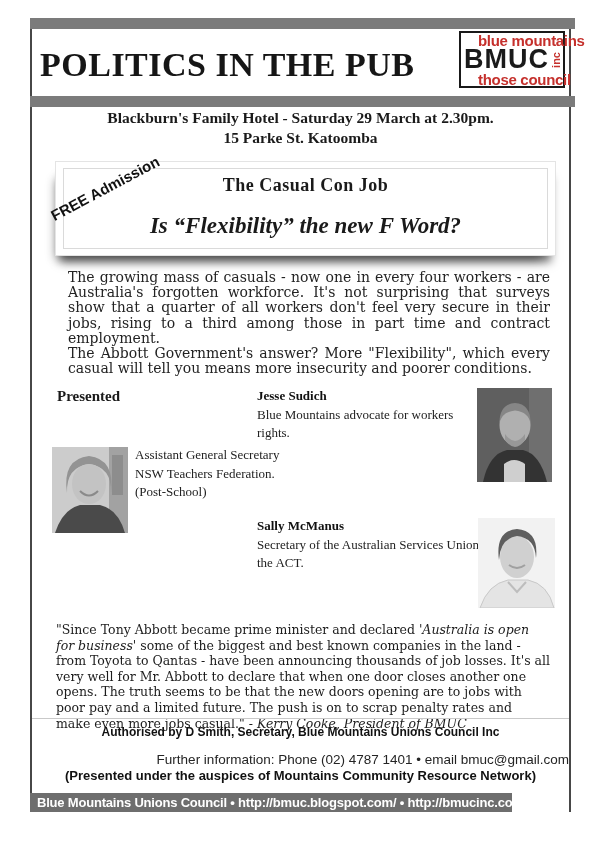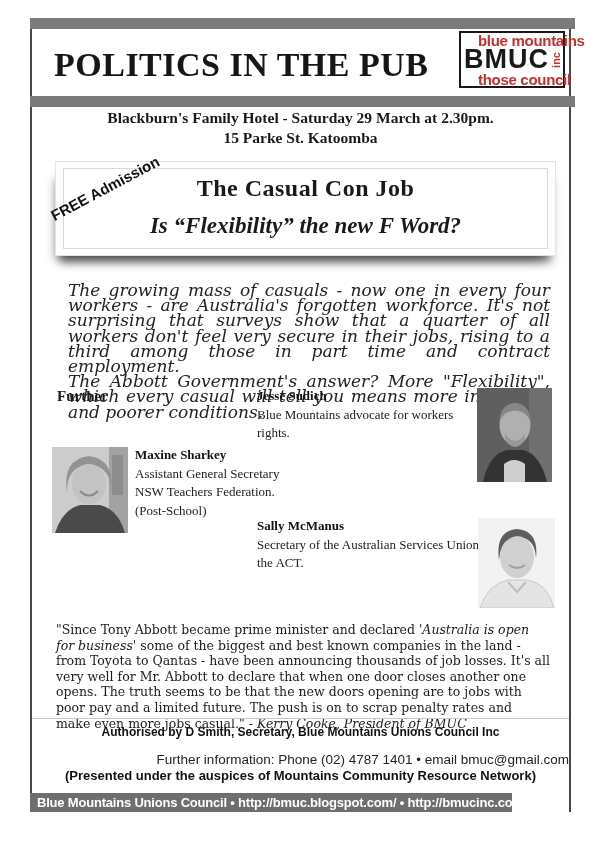--- a/index.html
+++ b/index.html
@@ -7,21 +7,21 @@
   .page { position:relative; width:600px; height:855px; background:#fff; overflow:hidden;
           font-family:"Liberation Serif", serif; color:#1a1a1a; }
   .flyer { position:absolute; left:30px; top:18px; width:541px; height:794px;
            border-left:2px solid #474747; border-right:2px solid #474747; background:#fff; }
 
   .bar { position:absolute; left:-2px; width:545px; background:#7b7b7b; }
   .bar-top { top:0; height:11px; }
   .bar-mid { top:78px; height:11px; }
 
   .header-title { position:absolute; left:8px; top:30px; font-weight:bold; font-size:34px;
-                  line-height:34px; letter-spacing:0.5px; color:#161616;margin-left:14px; }
+                  line-height:34px; letter-spacing:0.5px; color:#161616; }
 
   .logo { position:absolute; right:4px; top:13px; width:106px; height:57px; background:#fff;
           border:2px solid #191919; padding:0 3px; display:flex; flex-direction:column;
           justify-content:center; font-family:"Liberation Sans", sans-serif; }
   .logo-top, .logo-bottom { color:#c5302c; font-weight:bold; font-size:15px; line-height:13px;
           letter-spacing:-0.3px; white-space:nowrap;padding-left:14px; }
   .logo-mid { display:flex; align-items:center; height:26px; }
   .logo-acronym { color:#1a1a1a; font-weight:bold; font-size:27px; line-height:25px; letter-spacing:1px; }
   .logo-inc { color:#c5302c; font-weight:bold; font-size:11px; writing-mode:vertical-rl;
               transform:rotate(180deg); line-height:11px; margin-left:2px; }
@@ -31,26 +31,26 @@
   .event-line2 { top:111px; }
 
   .banner { position:absolute; left:23px; top:143px; width:501px; height:95px; background:#fff;
             border:1px solid #e4e4e4;
             box-shadow:0 11px 9px -5px rgba(0,0,0,0.55), -7px 11px 10px -8px rgba(0,0,0,0.4); }
   .banner-inner { position:absolute; left:7px; right:7px; top:6px; bottom:6px; border:1px solid #dadada; }
   .free-badge { position:absolute; left:-4px; top:46px; transform:rotate(-28deg);
                 transform-origin:left center; font-family:"Liberation Sans", sans-serif;
                 font-weight:bold; font-size:15px; white-space:nowrap; color:#111; }
   .banner-title { position:absolute; top:13px; width:100%; text-align:center; font-weight:bold;
-                  font-size:24px; letter-spacing:0.5px; }
+                  font-size:18px; letter-spacing:0.5px; }
   .banner-sub { position:absolute; top:51px; width:100%; text-align:center; font-weight:bold;
                 font-style:italic; font-size:23px; }
 
-  .intro { position:absolute; left:36px; top:265px; width:482px; font-family:"DejaVu Serif", serif;
-           font-style:italic; font-size:17px; line-height:15.2px; text-align:justify; color:#232323; }
+  .intro { position:absolute; left:36px; top:252px; width:482px; font-family:"DejaVu Serif", serif;
+           font-size:14px; line-height:15.2px; text-align:justify; color:#232323; }
 
   .speakers-heading { position:absolute; left:25px; top:370px; font-weight:bold; font-size:15px; }
   .speaker-block { position:absolute; font-size:13px; line-height:18.5px; color:#222; }
   .speaker-name { font-weight:bold; color:#111; }
   .jesse-block { left:225px; top:369px; width:222px; }
   .maxine-block { left:103px; top:428px; width:220px; }
   .sally-block { left:225px; top:499px; width:300px; }
 
   .photo { position:absolute; display:block; }
   .photo svg { display:block; }
@@ -104,21 +104,21 @@
       <div class="free-badge">FREE Admission</div>
       <div class="banner-title">The Casual Con Job</div>
       <div class="banner-sub">Is “Flexibility” the new F Word?</div>
     </div>
 
     <div class="intro">
       <p>The growing mass of casuals - now one in every four workers - are Australia's forgotten workforce. It's not surprising that surveys show that a quarter of all workers don't feel very secure in their jobs, rising to a third among those in part time and contract employment.</p>
       <p>The Abbott Government's answer? More "Flexibility", which every casual will tell you means more insecurity and poorer conditions.</p>
     </div>
 
-    <div class="speakers-heading">Further</div>
+    <div class="speakers-heading">Presented</div>
 
     <div class="speaker-block jesse-block">
       <div class="speaker-name">Jesse Sudich</div>
       <div>Blue Mountains advocate for workers rights.</div>
     </div>
 
     <span class="photo photo-jesse">
       <svg width="75" height="94" viewBox="0 0 75 94">
         <rect width="75" height="94" fill="#5f5f5f"></rect>
         <rect x="52" width="23" height="94" fill="#6f6f6f"></rect>
@@ -136,21 +136,20 @@
         <rect x="57" width="19" height="86" fill="#a2a2a2"></rect>
         <rect x="60" y="8" width="11" height="40" fill="#8d8d8d"></rect>
         <path d="M3,86 Q11,62 28,58 L48,58 Q66,62 73,86 Z" fill="#4a4a4a"></path>
         <path d="M15,46 Q10,12 37,9 Q63,12 59,46 Q60,20 37,17 Q14,20 15,46 Z" fill="#939393"></path>
         <ellipse cx="37" cy="37" rx="17" ry="20" fill="#c3c3c3"></ellipse>
         <path d="M28,44 Q37,53 46,44" stroke="#8a8a8a" stroke-width="2" fill="none"></path>
       </svg>
     </span>
 
     <div class="speaker-block maxine-block">
-      <div class="speaker-name">Maxine Sharkey</div>
       <div>Assistant General Secretary</div>
       <div>NSW Teachers Federation.</div>
       <div>(Post-School)</div>
     </div>
 
     <div class="speaker-block sally-block">
       <div class="speaker-name">Sally McManus</div>
       <div>Secretary of the Australian Services Union in NSW and the ACT.</div>
     </div>
 

